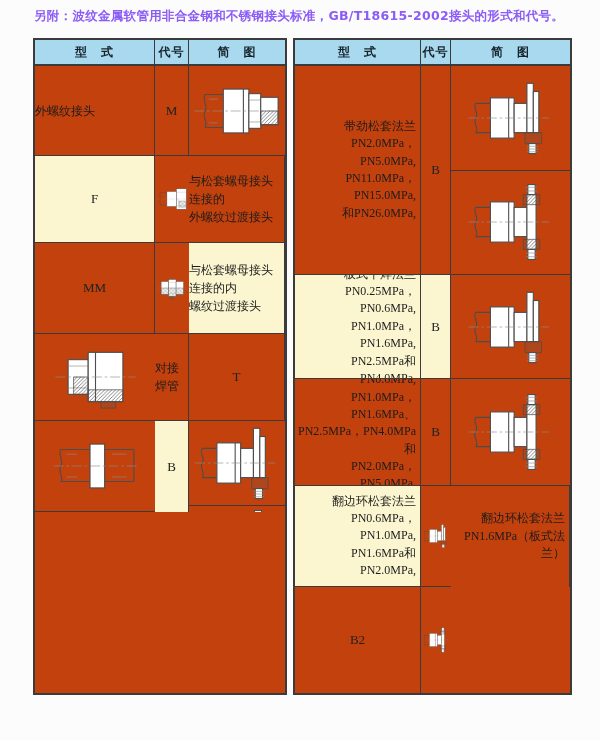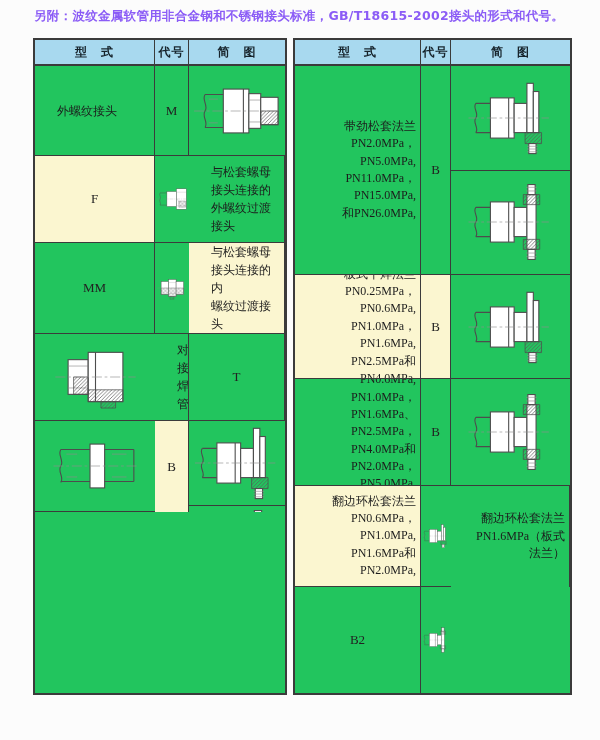--- a/index.html
+++ b/index.html
@@ -10,21 +10,21 @@
   }
   .title{
     position:absolute;left:34px;top:8px;width:560px;
     font-size:12.5px;font-weight:600;letter-spacing:0.3px;color:#8b5cf6;
   }
   .tables{
     position:absolute;left:33px;top:38px;width:539px;height:657px;
     display:flex;gap:6px;
   }
   .subtable{
-    border:2px solid #3b3b3b;background:#22c55e;
+    border:2px solid #3b3b3b;background:#c2410c;
     display:grid;box-sizing:border-box;
   }
   .subtable.left{
     width:254px;
     grid-template-columns:120px 34px 1fr;
     grid-template-rows:26px 90px 87px 91px 87px 91px 181px;
   }
   .subtable.right{
     width:279px;
     grid-template-columns:126px 30px 1fr;
@@ -35,21 +35,21 @@
     box-sizing:border-box;display:flex;align-items:center;overflow:hidden;
   }
   .cell.lastcol{border-right:none;}
   .cell.lastrow{border-bottom:none;}
   .hcell{
     background:#a8d9ef;justify-content:center;
     font-size:12px;font-weight:700;color:#17242c;
     border-bottom-width:2px;letter-spacing:1px;
   }
   .typecell{
-    padding:4px 4px 4px 22px;font-size:12px;line-height:1.5;
+    padding:4px 4px 4px 0;font-size:12px;line-height:1.5;
     white-space:pre-line;
     font-family:"Liberation Serif","DejaVu Serif","DejaVu Sans",serif;
   }
   .right .typecell{line-height:1.45;text-align:right;}
   .codecell{
     justify-content:center;font-size:13px;
     font-family:"Liberation Serif","DejaVu Serif",serif;color:#222;
   }
   .hl{background:#fbf6d0;}
   .diagcell{justify-content:center;}

